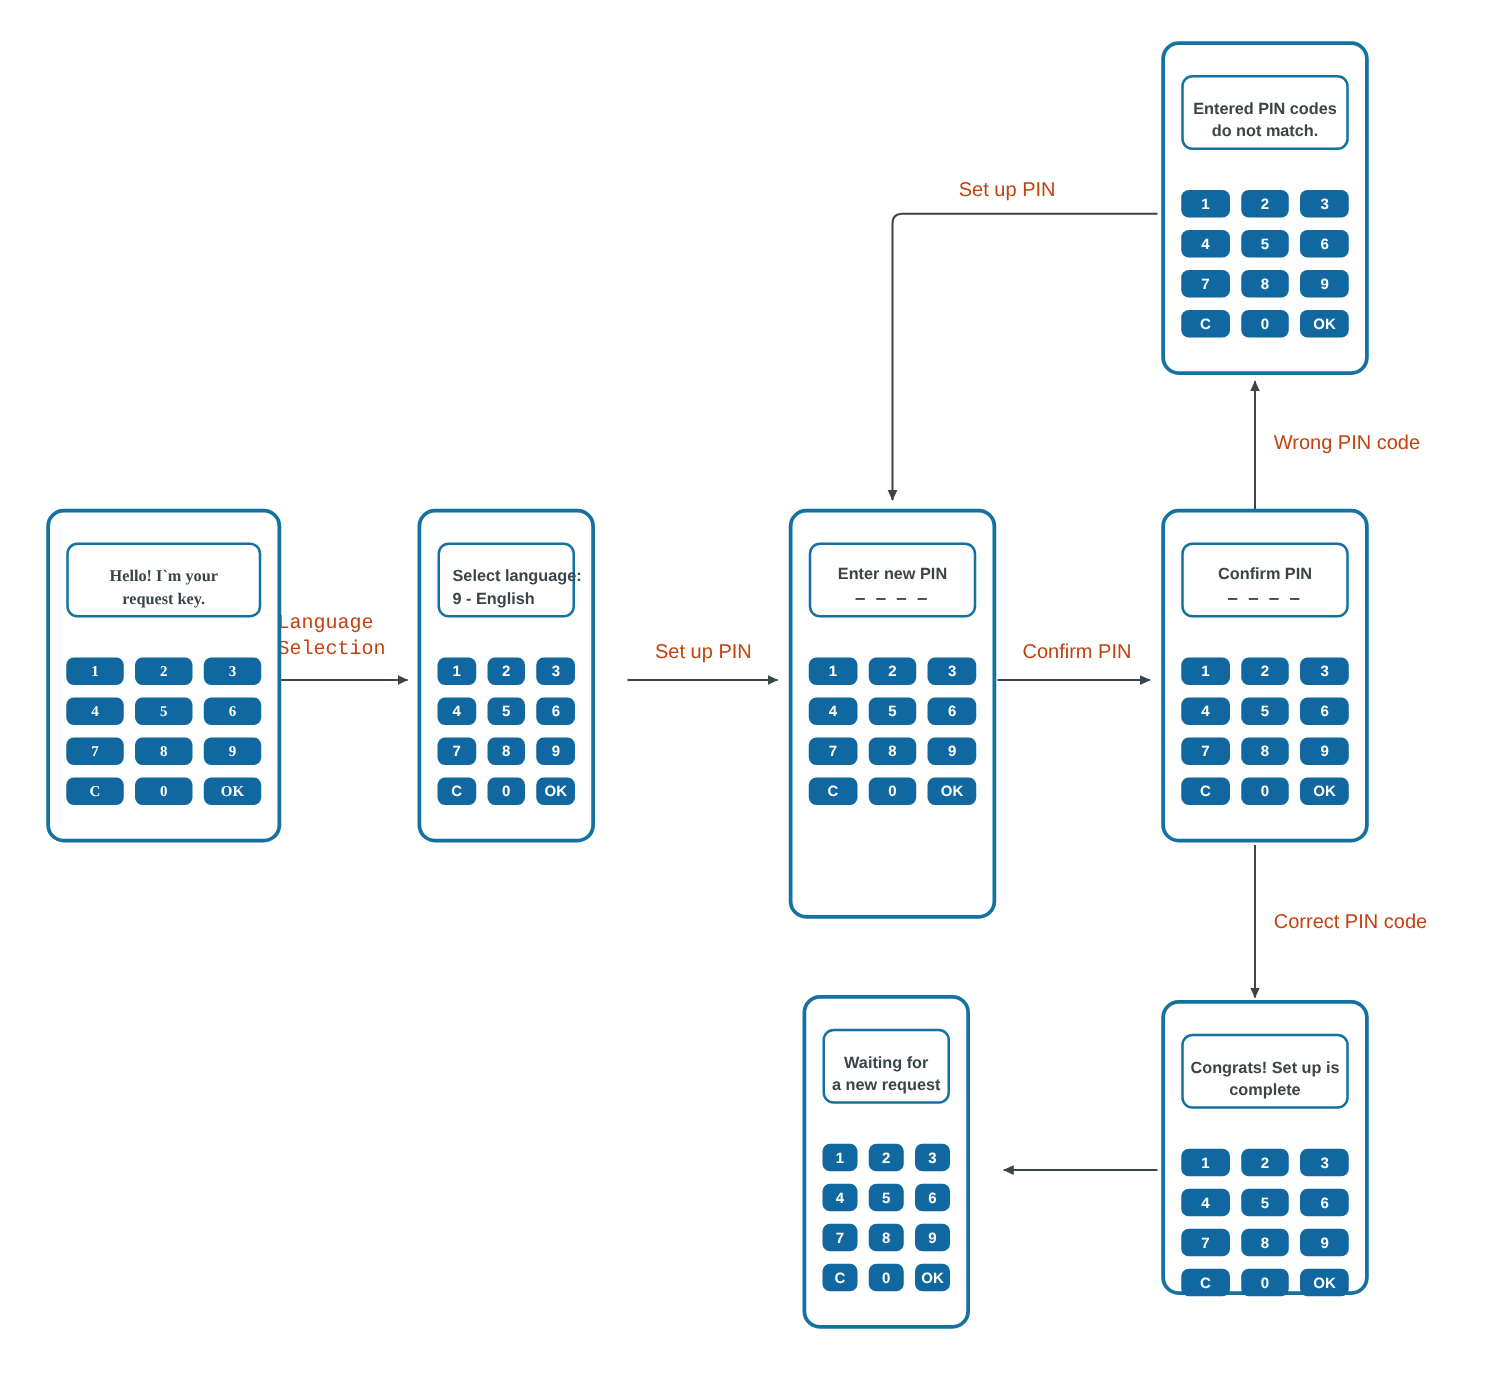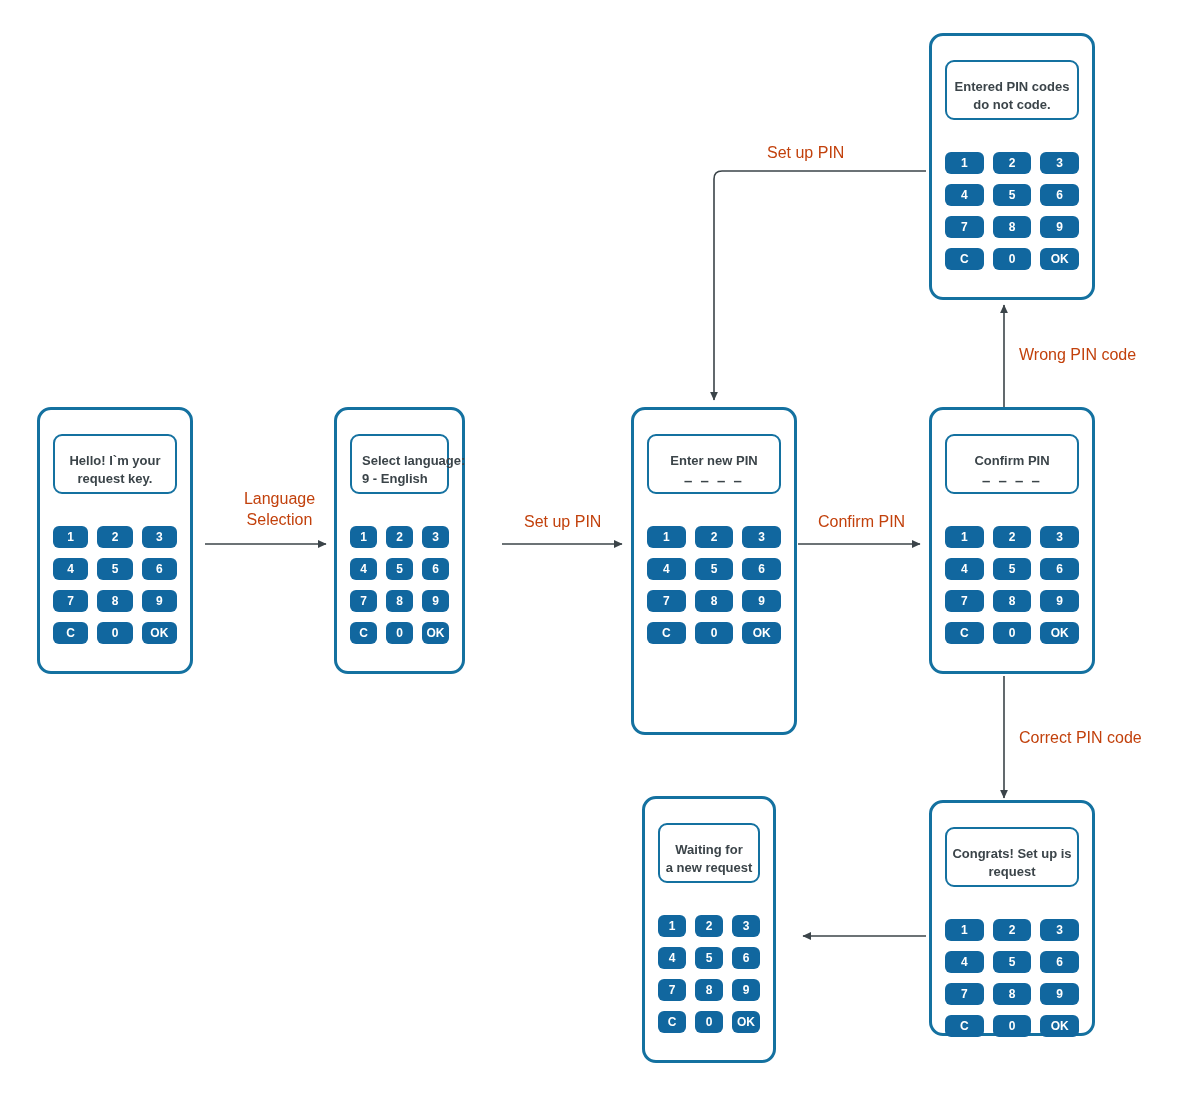--- a/index.html
+++ b/index.html
@@ -33,22 +33,22 @@
     left: 13px;
     right: 13px;
     top: 24px;
     height: 60px;
     border: 2.5px solid #1471a0;
     border-radius: 9px;
     background: #ffffff;
     display: flex;
     flex-direction: column;
     align-items: center;
-    justify-content: flex-start;
-    padding: 16px 6px;
+    justify-content: flex-end;
+    padding: 4px 6px;
   }
   .screen.left-align {
     align-items: flex-start;
     padding-left: 10px;
   }
   .screen-line {
     color: #3b4449;
     font-size: 13px;
     font-weight: bold;
     line-height: 18px;
@@ -124,55 +124,55 @@
 
     <path d="M926,171 L722,171 Q714,171 714,179 L714,400" fill="none" stroke="#3b4449" stroke-width="1.6" marker-end="url(#arrowhead)"></path>
 
     <line x1="1004" y1="670" x2="1004" y2="305" stroke="#3b4449" stroke-width="1.6" marker-end="url(#arrowhead)"></line>
 
     <line x1="1004" y1="676" x2="1004" y2="798" stroke="#3b4449" stroke-width="1.6" marker-end="url(#arrowhead)"></line>
 
     <line x1="926" y1="936" x2="803" y2="936" stroke="#3b4449" stroke-width="1.6" marker-end="url(#arrowhead)"></line>
   </svg>
 
-  <div class="edge-label" style="left:222px; top:488px; width:115px; text-align:center;">Language
+  <div class="edge-label" style="left:222px; top:488px; width:115px; text-align:left;font-family:Liberation Mono, monospace;">Language
 Selection</div>
 
   <div class="edge-label" style="left:524px; top:511px; width:110px; text-align:left;">Set up PIN</div>
 
   <div class="edge-label" style="left:818px; top:511px; width:115px; text-align:left;">Confirm PIN</div>
 
   <div class="edge-label" style="left:767px; top:142px; width:120px; text-align:left;">Set up PIN</div>
 
   <div class="edge-label" style="left:1019px; top:344px; width:165px; text-align:left;">Wrong PIN code</div>
 
   <div class="edge-label" style="left:1019px; top:727px; width:175px; text-align:left;">Correct PIN code</div>
 
-  <div class="device" style="left:37px; top:407px; width:156px; height:267px;">
+  <div class="device" style="left:37px; top:407px; width:188px; height:267px;font-family:Liberation Serif, serif;">
     <div class="screen">
       <div class="screen-line">Hello! I`m your</div>
       <div class="screen-line">request key.</div>
     </div>
     <div class="keypad">
       <div class="key">1</div>
       <div class="key">2</div>
       <div class="key">3</div>
       <div class="key">4</div>
       <div class="key">5</div>
       <div class="key">6</div>
       <div class="key">7</div>
       <div class="key">8</div>
       <div class="key">9</div>
       <div class="key">C</div>
       <div class="key">0</div>
       <div class="key">OK</div>
     </div>
   </div>
 
-  <div class="device" style="left:334px; top:407px; width:131px; height:267px;">
+  <div class="device" style="left:334px; top:407px; width:142px; height:267px;">
     <div class="screen left-align">
       <div class="screen-line">Select language:</div>
       <div class="screen-line">9 - English</div>
     </div>
     <div class="keypad">
       <div class="key">1</div>
       <div class="key">2</div>
       <div class="key">3</div>
       <div class="key">4</div>
       <div class="key">5</div>
@@ -224,42 +224,42 @@
       <div class="key">9</div>
       <div class="key">C</div>
       <div class="key">0</div>
       <div class="key">OK</div>
     </div>
   </div>
 
   <div class="device" style="left:929px; top:33px; width:166px; height:267px;">
     <div class="screen">
       <div class="screen-line">Entered PIN codes</div>
-      <div class="screen-line">do not code.</div>
+      <div class="screen-line">do not match.</div>
     </div>
     <div class="keypad">
       <div class="key">1</div>
       <div class="key">2</div>
       <div class="key">3</div>
       <div class="key">4</div>
       <div class="key">5</div>
       <div class="key">6</div>
       <div class="key">7</div>
       <div class="key">8</div>
       <div class="key">9</div>
       <div class="key">C</div>
       <div class="key">0</div>
       <div class="key">OK</div>
     </div>
   </div>
 
   <div class="device" style="left:929px; top:800px; width:166px; height:236px;">
     <div class="screen">
       <div class="screen-line">Congrats! Set up is</div>
-      <div class="screen-line">request</div>
+      <div class="screen-line">complete</div>
     </div>
     <div class="keypad">
       <div class="key">1</div>
       <div class="key">2</div>
       <div class="key">3</div>
       <div class="key">4</div>
       <div class="key">5</div>
       <div class="key">6</div>
       <div class="key">7</div>
       <div class="key">8</div>

